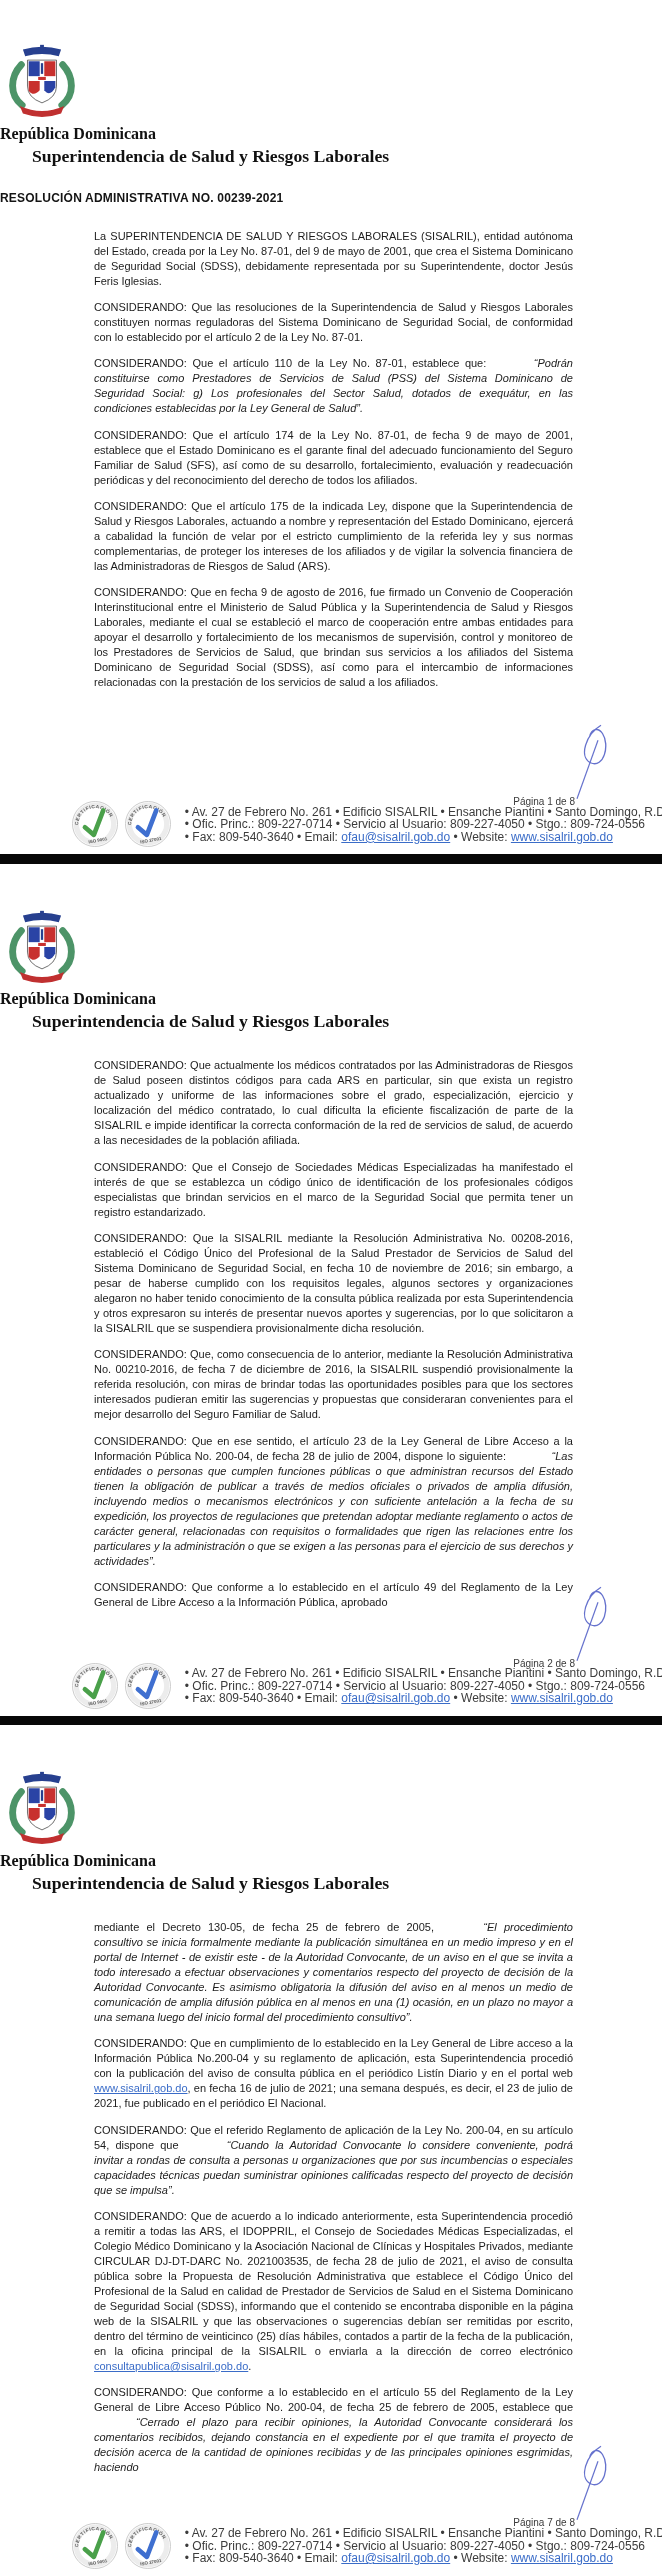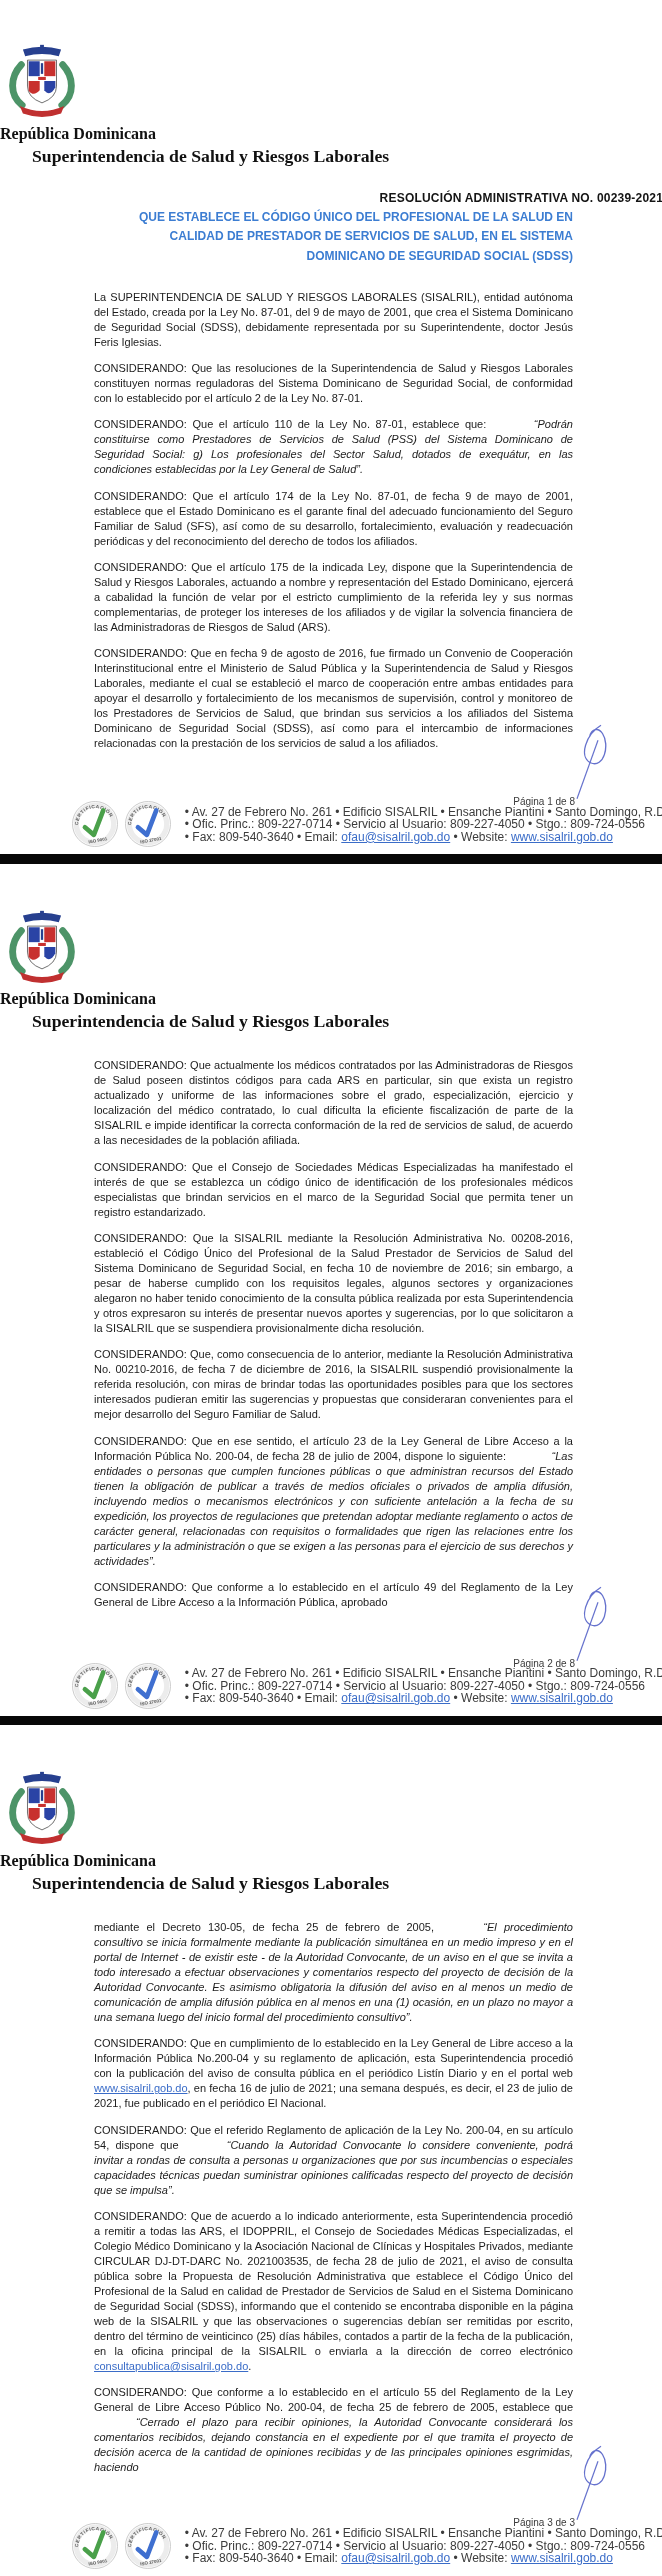--- a/index.html
+++ b/index.html
@@ -26,21 +26,21 @@
   .crest{display:inline-block;line-height:0;}
   .crest svg{width:84px;height:77px;}
   .org1{
     font-family:"Liberation Serif","DejaVu Serif",serif;
     font-weight:bold;font-size:16px;color:#111;margin-top:1.6px;
   }
   .org2{
     font-family:"Liberation Serif","DejaVu Serif",serif;
     font-weight:bold;font-size:17.7px;color:#111;margin-top:3.2px;padding-left:32px;
   }
-  .title-block{margin-top:24px;text-align:right;}
+  .title-block{margin-top:24px;text-align:left;}
   .res-number{font-weight:bold;font-size:12px;color:#141414;letter-spacing:0.2px;}
   .res-subject{
     font-weight:bold;font-size:12px;line-height:19.3px;
     width:483px;margin:3.2px auto 0;
   }
   .body-text{margin:24px 90px 0 94px;}
   .page-2 .body-text,.page-3 .body-text{margin-top:26px;}
   .body-text p{
     margin:0 0 11.3px 0;
     font-size:11px;line-height:15px;
@@ -85,21 +85,20 @@
             <path d="M58 49.5 h14.5 v8 C68 66 63 68 58 61.5 Z" fill="#2a43a5"></path>
             <rect x="53.5" y="26" width="3" height="14" fill="#27408f"></rect>
             <rect x="50" y="44" width="10" height="4" fill="#c8302e"></rect>
             <path d="M26 82 Q55 95 84 82 L80 92 Q55 101 30 92 Z" fill="#c03030"></path>
           </svg></span>
       <div class="org1">República Dominicana</div>
       <div class="org2">Superintendencia de Salud y Riesgos Laborales</div>
     </div>
     <div class="title-block">
       <div class="res-number">RESOLUCIÓN ADMINISTRATIVA NO.  00239-2021</div>
-      <div class="res-subject" style="color: rgb(60, 125, 210);">QUE ESTABLECE EL CÓDIGO ÚNICO DEL PROFESIONAL DE LA SALUD EN CALIDAD DE PRESTADOR DE SERVICIOS DE SALUD, EN EL SISTEMA DOMINICANO DE SEGURIDAD SOCIAL (SDSS)</div>
     </div>
     <div class="body-text">
         <p><span>La </span><span class="b">SUPERINTENDENCIA DE SALUD Y RIESGOS LABORALES (SISALRIL),</span><span> entidad autónoma del Estado, creada por la Ley No. 87-01, del 9 de mayo de 2001, que crea el Sistema Dominicano de Seguridad Social (SDSS), debidamente representada por su Superintendente, doctor Jesús Feris Iglesias.</span></p>
         <p><span class="b">CONSIDERANDO: </span><span>Que las resoluciones de la Superintendencia de Salud y Riesgos Laborales constituyen normas reguladoras del Sistema Dominicano de Seguridad Social, de conformidad con lo establecido por el artículo 2 de la Ley No. 87-01.</span></p>
         <p><span class="b">CONSIDERANDO: </span><span>Que el artículo 110 de la Ley No. 87-01, establece que: </span><span class="i">“Podrán constituirse como Prestadores de Servicios de Salud (PSS) del Sistema Dominicano de Seguridad Social: g) Los profesionales del Sector Salud, dotados de exequátur, en las condiciones establecidas por la Ley General de Salud”.</span></p>
         <p><span class="b">CONSIDERANDO: </span><span>Que el artículo 174 de la Ley No. 87-01, de fecha 9 de mayo de 2001, establece que el Estado Dominicano es el garante final del adecuado funcionamiento del Seguro Familiar de Salud (SFS), así como de su desarrollo, fortalecimiento, evaluación y readecuación periódicas y del reconocimiento del derecho de todos los afiliados.</span></p>
         <p><span class="b">CONSIDERANDO: </span><span>Que el artículo 175 de la indicada Ley, dispone que la Superintendencia de Salud y Riesgos Laborales, actuando a nombre y representación del Estado Dominicano, ejercerá a cabalidad la función de velar por el estricto cumplimiento de la referida ley y sus normas complementarias, de proteger los intereses de los afiliados y de vigilar la solvencia financiera de las Administradoras de Riesgos de Salud (ARS).</span></p>
         <p><span class="b">CONSIDERANDO: </span><span>Que en fecha 9 de agosto de 2016, fue firmado un Convenio de Cooperación Interinstitucional entre el Ministerio de Salud Pública y la Superintendencia de Salud y Riesgos Laborales, mediante el cual se estableció el marco de cooperación entre ambas entidades para apoyar el desarrollo y fortalecimiento de los mecanismos de supervisión, control y monitoreo de los Prestadores de Servicios de Salud, que brindan sus servicios a los afiliados del Sistema Dominicano de Seguridad Social (SDSS), así como para el intercambio de informaciones relacionadas con la prestación de los servicios de salud a los afiliados.</span></p>
       </div>
     <span class="signature"><svg viewBox="0 0 60 110">
@@ -154,21 +153,21 @@
             <path d="M58 49.5 h14.5 v8 C68 66 63 68 58 61.5 Z" fill="#2a43a5"></path>
             <rect x="53.5" y="26" width="3" height="14" fill="#27408f"></rect>
             <rect x="50" y="44" width="10" height="4" fill="#c8302e"></rect>
             <path d="M26 82 Q55 95 84 82 L80 92 Q55 101 30 92 Z" fill="#c03030"></path>
           </svg></span>
       <div class="org1">República Dominicana</div>
       <div class="org2">Superintendencia de Salud y Riesgos Laborales</div>
     </div>
     <div class="body-text">
         <p><span class="b">CONSIDERANDO: </span><span>Que actualmente los médicos contratados por las Administradoras de Riesgos de Salud poseen distintos códigos para cada ARS en particular, sin que exista un registro actualizado y uniforme de las informaciones sobre el grado, especialización, ejercicio y localización del médico contratado, lo cual dificulta la eficiente fiscalización de parte de la SISALRIL e impide identificar la correcta conformación de la red de servicios de salud, de acuerdo a las necesidades de la población afiliada.</span></p>
-        <p><span class="b">CONSIDERANDO: </span><span>Que el Consejo de Sociedades Médicas Especializadas ha manifestado el interés de que se establezca un código único de identificación de los profesionales médicos especialistas que brindan servicios en el marco de la Seguridad Social que permita tener un registro estandarizado.</span></p>
+        <p><span class="b">CONSIDERANDO: </span><span>Que el Consejo de Sociedades Médicas Especializadas ha manifestado el interés de que se establezca un código único de identificación de los profesionales códigos especialistas que brindan servicios en el marco de la Seguridad Social que permita tener un registro estandarizado.</span></p>
         <p><span class="b">CONSIDERANDO: </span><span>Que la SISALRIL mediante la Resolución Administrativa No. 00208-2016, estableció el Código Único del Profesional de la Salud Prestador de Servicios de Salud del Sistema Dominicano de Seguridad Social, en fecha 10 de noviembre de 2016; sin embargo, a pesar de haberse cumplido con los requisitos legales, algunos sectores y organizaciones alegaron no haber tenido conocimiento de la consulta pública realizada por esta Superintendencia y otros expresaron su interés de presentar nuevos aportes y sugerencias, por lo que solicitaron a la SISALRIL que se suspendiera provisionalmente dicha resolución.</span></p>
         <p><span class="b">CONSIDERANDO: </span><span>Que, como consecuencia de lo anterior, mediante la Resolución Administrativa No. 00210-2016, de fecha 7 de diciembre de 2016, la SISALRIL suspendió provisionalmente la referida resolución, con miras de brindar todas las oportunidades posibles para que los sectores interesados pudieran emitir las sugerencias y propuestas que consideraran convenientes para el mejor desarrollo del Seguro Familiar de Salud.</span></p>
         <p><span class="b">CONSIDERANDO: </span><span>Que en ese sentido, el artículo 23 de la Ley General de Libre Acceso a la Información Pública No. 200-04, de fecha 28 de julio de 2004, dispone lo siguiente: </span><span class="i">“Las entidades o personas que cumplen funciones públicas o que administran recursos del Estado tienen la obligación de publicar a través de medios oficiales o privados de amplia difusión, incluyendo medios o mecanismos electrónicos y con suficiente antelación a la fecha de su expedición, los proyectos de regulaciones que pretendan adoptar mediante reglamento o actos de carácter general, relacionadas con requisitos o formalidades que rigen las relaciones entre los particulares y la administración o que se exigen a las personas para el ejercicio de sus derechos y actividades”.</span></p>
         <p><span class="b">CONSIDERANDO: </span><span>Que conforme a lo establecido en el artículo 49 del Reglamento de la Ley General de Libre Acceso a la Información Pública, aprobado</span></p>
       </div>
     <span class="signature"><svg viewBox="0 0 60 110">
           <path d="M40 6 C20 18 10 48 26 56 C44 64 52 32 42 17 C36 8 27 11 25 21" fill="none" stroke="#5563c8" stroke-width="1.8" opacity="0.9"></path>
           <path d="M36 26 L8 104" fill="none" stroke="#5563c8" stroke-width="1.6" opacity="0.9"></path>
         </svg></span>
     <div class="page-label">Página 2 de 8</div>
@@ -228,21 +227,21 @@
         <p><span>mediante el Decreto 130-05, de fecha 25 de febrero de 2005, </span><span class="i">“El procedimiento consultivo se inicia formalmente mediante la publicación simultánea en un medio impreso y en el portal de Internet - de existir este - de la Autoridad Convocante, de un aviso en el que se invita a todo interesado a efectuar observaciones y comentarios respecto del proyecto de decisión de la Autoridad Convocante. Es asimismo obligatoria la difusión del aviso en al menos un medio de comunicación de amplia difusión pública en al menos en una (1) ocasión, en un plazo no mayor a una semana luego del inicio formal del procedimiento consultivo”.</span></p>
         <p><span class="b">CONSIDERANDO: </span><span>Que en cumplimiento de lo establecido en la Ley General de Libre acceso a la Información Pública No.200-04 y su reglamento de aplicación, esta Superintendencia procedió con la publicación del aviso de consulta pública en el periódico Listín Diario y en el portal web </span><a class="lnk" href="#">www.sisalril.gob.do</a><span>, en fecha 16 de julio de 2021; una semana después, es decir, el 23 de julio de 2021, fue publicado en el periódico El Nacional.</span></p>
         <p><span class="b">CONSIDERANDO: </span><span>Que el referido Reglamento de aplicación de la Ley No. 200-04, en su artículo 54, dispone que </span><span class="i">“Cuando la Autoridad Convocante lo considere conveniente, podrá invitar a rondas de consulta a personas u organizaciones que por sus incumbencias o especiales capacidades técnicas puedan suministrar opiniones calificadas respecto del proyecto de decisión que se impulsa”.</span></p>
         <p><span class="b">CONSIDERANDO: </span><span>Que de acuerdo a lo indicado anteriormente, esta Superintendencia procedió a remitir a todas las ARS, el IDOPPRIL, el Consejo de Sociedades Médicas Especializadas, el Colegio Médico Dominicano y la Asociación Nacional de Clínicas y Hospitales Privados, mediante CIRCULAR DJ-DT-DARC No. 2021003535, de fecha 28 de julio de 2021, el aviso de consulta pública sobre la Propuesta de Resolución Administrativa que establece el Código Único del Profesional de la Salud en calidad de Prestador de Servicios de Salud en el Sistema Dominicano de Seguridad Social (SDSS), informando que el contenido se encontraba disponible en la página web de la SISALRIL y que las observaciones o sugerencias debían ser remitidas por escrito, dentro del término de veinticinco (25) días hábiles, contados a partir de la fecha de la publicación, en la oficina principal de la SISALRIL o enviarla a la dirección de correo electrónico </span><a class="lnk" href="#">consultapublica@sisalril.gob.do</a><span>.</span></p>
         <p><span class="b">CONSIDERANDO: </span><span>Que conforme a lo establecido en el artículo 55 del Reglamento de la Ley General de Libre Acceso Público No. 200-04, de fecha 25 de febrero de 2005, establece que </span><span class="i">“Cerrado el plazo para recibir opiniones, la Autoridad Convocante considerará los comentarios recibidos, dejando constancia en el expediente por el que tramita el proyecto de decisión acerca de la cantidad de opiniones recibidas y de las principales opiniones esgrimidas, haciendo</span></p>
       </div>
     <span class="signature"><svg viewBox="0 0 60 110">
           <path d="M40 6 C20 18 10 48 26 56 C44 64 52 32 42 17 C36 8 27 11 25 21" fill="none" stroke="#5563c8" stroke-width="1.8" opacity="0.9"></path>
           <path d="M36 26 L8 104" fill="none" stroke="#5563c8" stroke-width="1.6" opacity="0.9"></path>
         </svg></span>
-    <div class="page-label">Página 3 de 3</div>
+    <div class="page-label">Página 7 de 8</div>
     <div class="page-footer">
       <span class="seals">
           <span class="seal"><svg viewBox="0 0 64 64">
               <circle cx="32" cy="32" r="30" fill="#ffffff" stroke="#c9c9c9" stroke-width="1.2"></circle>
               <circle cx="32" cy="32" r="25" fill="none" stroke="#ececec" stroke-width="7"></circle>
               <defs>
                 <path id="sealarc4" d="M 9 34 A 23 23 0 0 1 55 34"></path>
               </defs>
               <text font-size="6.4" fill="#5a5a5a" letter-spacing="0.8" font-weight="bold"><textPath href="#sealarc4" startOffset="6%">CERTIFICACIÓN</textPath></text>
               <path d="M18 34 L28 46 L46 16" fill="none" stroke="#4aa04a" stroke-width="6.2" stroke-linecap="round" stroke-linejoin="round"></path>

